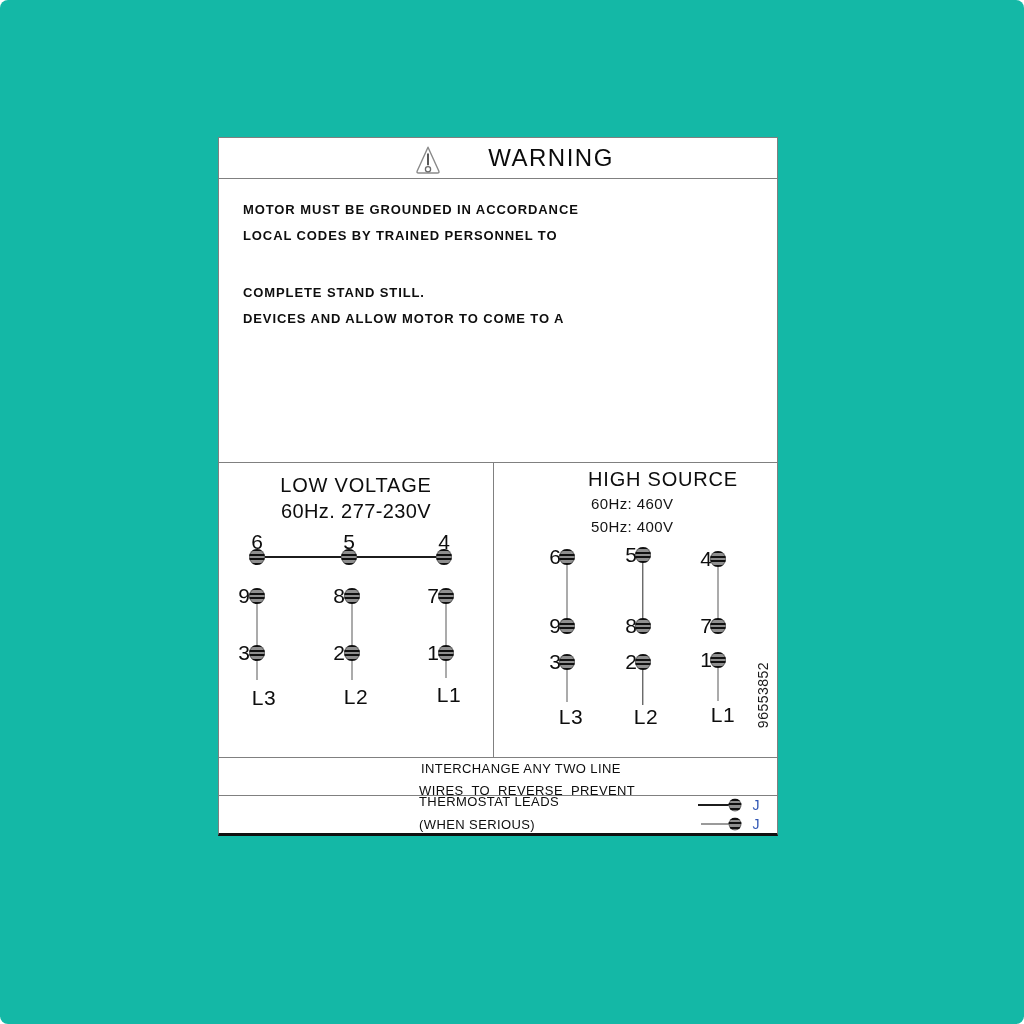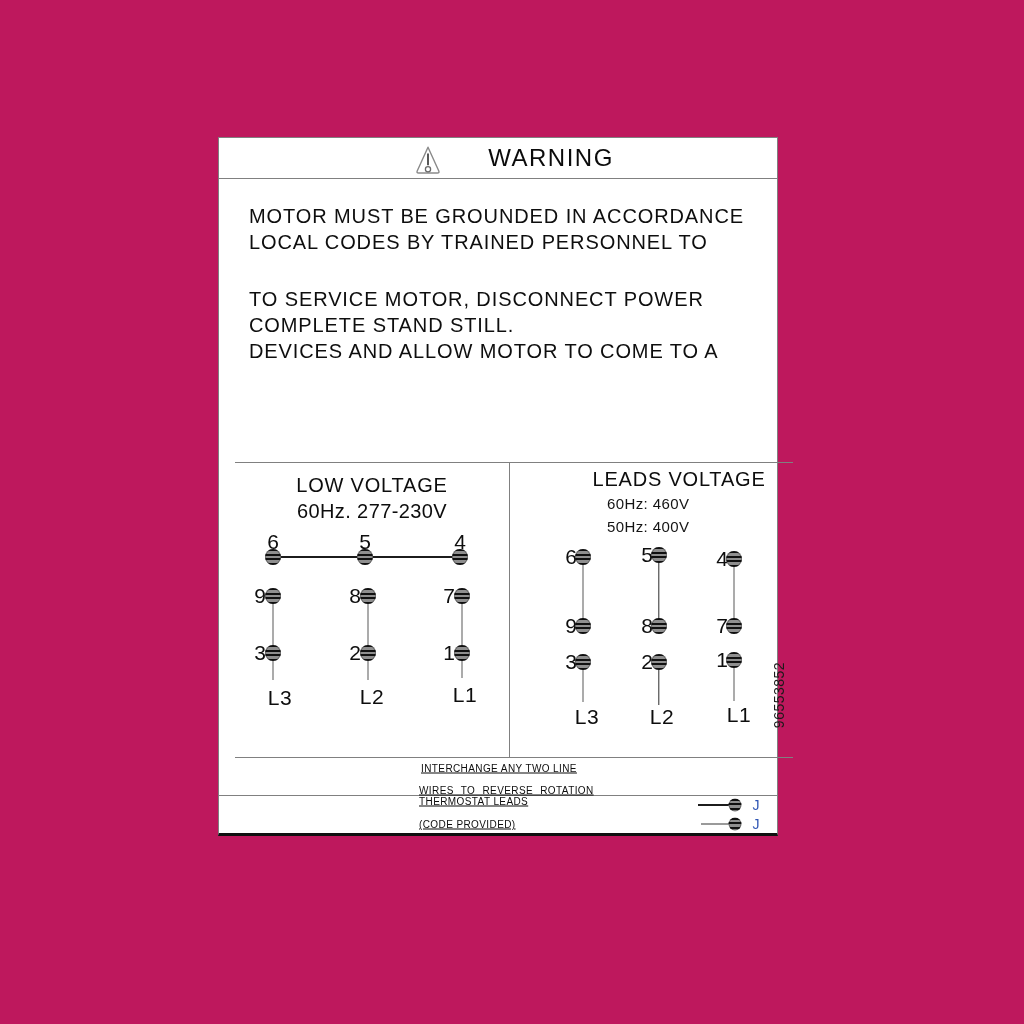--- a/index.html
+++ b/index.html
@@ -9,39 +9,39 @@
     --wire-dark:#2b2b2b;
     --ink:#141414;
   }
   *{box-sizing:border-box;}
   html,body{margin:0;padding:0;}
   body{
     width:1024px;height:1024px;background:#ffffff;
     font-family:"Liberation Sans","DejaVu Sans",sans-serif;
     color:var(--ink);
   }
-  .page{position:relative;width:1024px;height:1024px;background:#be185d;overflow:hidden;}
+  .page{position:relative;width:1024px;height:1024px;background:#14b8a6;overflow:hidden;border-radius:8px;}
   .label{
     position:absolute;left:218px;top:137px;width:560px;height:699px;
     border:1px solid var(--border-gray);
     border-bottom:3px solid #101010;
     background:#fff;
   }
   .ctr{position:absolute;transform:translate(-50%,-50%);white-space:nowrap;}
   
   .header{position:absolute;left:0;top:0;width:100%;height:41px;border-bottom:1px solid var(--border-gray);}
   .tri{position:absolute;left:196px;top:7px;}
   .warn-title{font-size:24px;letter-spacing:1.5px;color:#0b0b0b;}
   
   .body-text{position:absolute;left:22px;top:57px;width:522px;}
-  .body-text p{margin:8px;font-size:20px;line-height:26px;letter-spacing:0.9px;color:#0e0e0e;}
+  .body-text p{margin:2px;font-size:13px;line-height:26px;letter-spacing:0.9px;color:#0e0e0e;font-weight:bold;}
   .body-text p + p{margin-top:31px;}
   .tl{display:block;}
   
-  .diagrams{position:absolute;left:16px;top:324px;width:558px;height:296px;
+  .diagrams{position:absolute;left:0;top:324px;width:558px;height:296px;
     border-top:1px solid var(--border-gray);border-bottom:1px solid var(--border-gray);}
   .vdiv{position:absolute;left:274px;top:0;bottom:0;width:1px;background:var(--border-gray);}
   .dtitle{font-size:20px;letter-spacing:0.8px;color:#0d0d0d;}
   .drating{font-size:20px;letter-spacing:0.4px;color:#0d0d0d;}
   .ratings{position:absolute;left:372px;top:29px;font-size:15px;line-height:23px;letter-spacing:0.4px;}
   .ratings span{display:block;}
   .num{font-size:21px;color:#0d0d0d;}
   .llabel{font-size:21px;letter-spacing:0.5px;color:#0d0d0d;}
   .term{
     width:16px;height:16px;border-radius:50%;
@@ -51,21 +51,21 @@
   .term.sm{width:13px;height:13px;}
   .wire{position:absolute;width:2px;background:var(--wire-gray);transform:translateX(-50%);}
   .wire.dark{width:1.4px;background:var(--wire-dark);}
   .hwire{position:absolute;height:1.4px;background:#1c1c1c;}
   .hwire.gray{background:#9a9a9a;}
   .partnum{font-size:14px;letter-spacing:0.5px;color:#1a1a1a;}
   .rot{display:inline-block;transform:rotate(-90deg);}
   
   .note1{position:absolute;left:0;top:621px;width:558px;height:37px;border-bottom:1px solid var(--border-gray);}
   .note2{position:absolute;left:0;top:659px;width:558px;height:37px;}
-  .nleft{position:absolute;left:202px;transform:translateY(-50%);font-size:10px;letter-spacing:0.4px;color:#0d0d0d;white-space:nowrap;text-decoration:underline;}
+  .nleft{position:absolute;left:202px;transform:translateY(-50%);font-size:13px;letter-spacing:0.4px;color:#0d0d0d;white-space:nowrap;}
   .wspace{word-spacing:4px;}
   .jlab{font-size:14px;color:var(--j-blue);}
 </style>
 </head>
 <body>
 
 <div class="page">
   <div class="label">
 
     <div class="header">
@@ -76,21 +76,20 @@
       </svg>
       <span class="ctr warn-title" style="left:332px;top:20px">WARNING</span>
     </div>
 
     <div class="body-text">
       <p>
         <span class="tl">MOTOR MUST BE GROUNDED IN ACCORDANCE</span>
         <span class="tl">LOCAL CODES BY TRAINED PERSONNEL TO</span>
       </p>
       <p>
-        <span class="tl">TO SERVICE MOTOR, DISCONNECT POWER</span>
         <span class="tl">COMPLETE STAND STILL.</span>
         <span class="tl">DEVICES AND ALLOW MOTOR TO COME TO A</span>
       </p>
     </div>
 
     <div class="diagrams">
       <div class="vdiv"></div>
 
       <span class="ctr dtitle" style="left:137px;top:22px">LOW VOLTAGE</span>
       <span class="ctr drating" style="left:137px;top:48px">60Hz. 277-230V</span>
@@ -118,21 +117,21 @@
       <span class="ctr num" style="left:120px;top:190px">2</span>
       <span class="ctr num" style="left:214px;top:190px">1</span>
       <span class="ctr term" style="left:38px;top:190px"></span>
       <span class="ctr term" style="left:133px;top:190px"></span>
       <span class="ctr term" style="left:227px;top:190px"></span>
 
       <span class="ctr llabel" style="left:45px;top:235px">L3</span>
       <span class="ctr llabel" style="left:137px;top:234px">L2</span>
       <span class="ctr llabel" style="left:230px;top:232px">L1</span>
 
-      <span class="ctr dtitle" style="left:444px;top:16px">LEADS VOLTAGE</span>
+      <span class="ctr dtitle" style="left:444px;top:16px">HIGH SOURCE</span>
       <div class="ratings">
         <span>60Hz: 460V</span>
         <span>50Hz: 400V</span>
       </div>
 
       <div class="wire" style="left:348px;top:94px;height:69px"></div>
       <div class="wire dark" style="left:424px;top:94px;height:69px"></div>
       <div class="wire" style="left:499px;top:94px;height:69px"></div>
       <div class="wire" style="left:348px;top:199px;height:40px"></div>
       <div class="wire dark" style="left:424px;top:199px;height:43px"></div>
@@ -161,26 +160,26 @@
 
       <span class="ctr llabel" style="left:352px;top:254px">L3</span>
       <span class="ctr llabel" style="left:427px;top:254px">L2</span>
       <span class="ctr llabel" style="left:504px;top:252px">L1</span>
 
       <span class="ctr partnum" style="left:544px;top:232px"><span class="rot">96553852</span></span>
     </div>
 
     <div class="note1">
       <span class="nleft" style="top:9px">INTERCHANGE ANY TWO LINE</span>
-      <span class="nleft wspace" style="left:200px;top:31px">WIRES TO REVERSE ROTATION</span>
+      <span class="nleft wspace" style="left:200px;top:31px">WIRES TO REVERSE PREVENT</span>
     </div>
 
     <div class="note2">
       <span class="nleft" style="left:200px;top:4px">THERMOSTAT LEADS</span>
-      <span class="nleft" style="left:200px;top:27px">(CODE PROVIDED)</span>
+      <span class="nleft" style="left:200px;top:27px">(WHEN SERIOUS)</span>
 
       <div class="hwire" style="left:479px;top:7.4px;width:31px"></div>
       <span class="ctr term sm" style="left:516px;top:8px"></span>
       <span class="ctr jlab" style="left:537px;top:8px">J</span>
 
       <div class="hwire gray" style="left:482px;top:26.4px;width:28px"></div>
       <span class="ctr term sm" style="left:516px;top:27px"></span>
       <span class="ctr jlab" style="left:537px;top:27px">J</span>
     </div>
 

